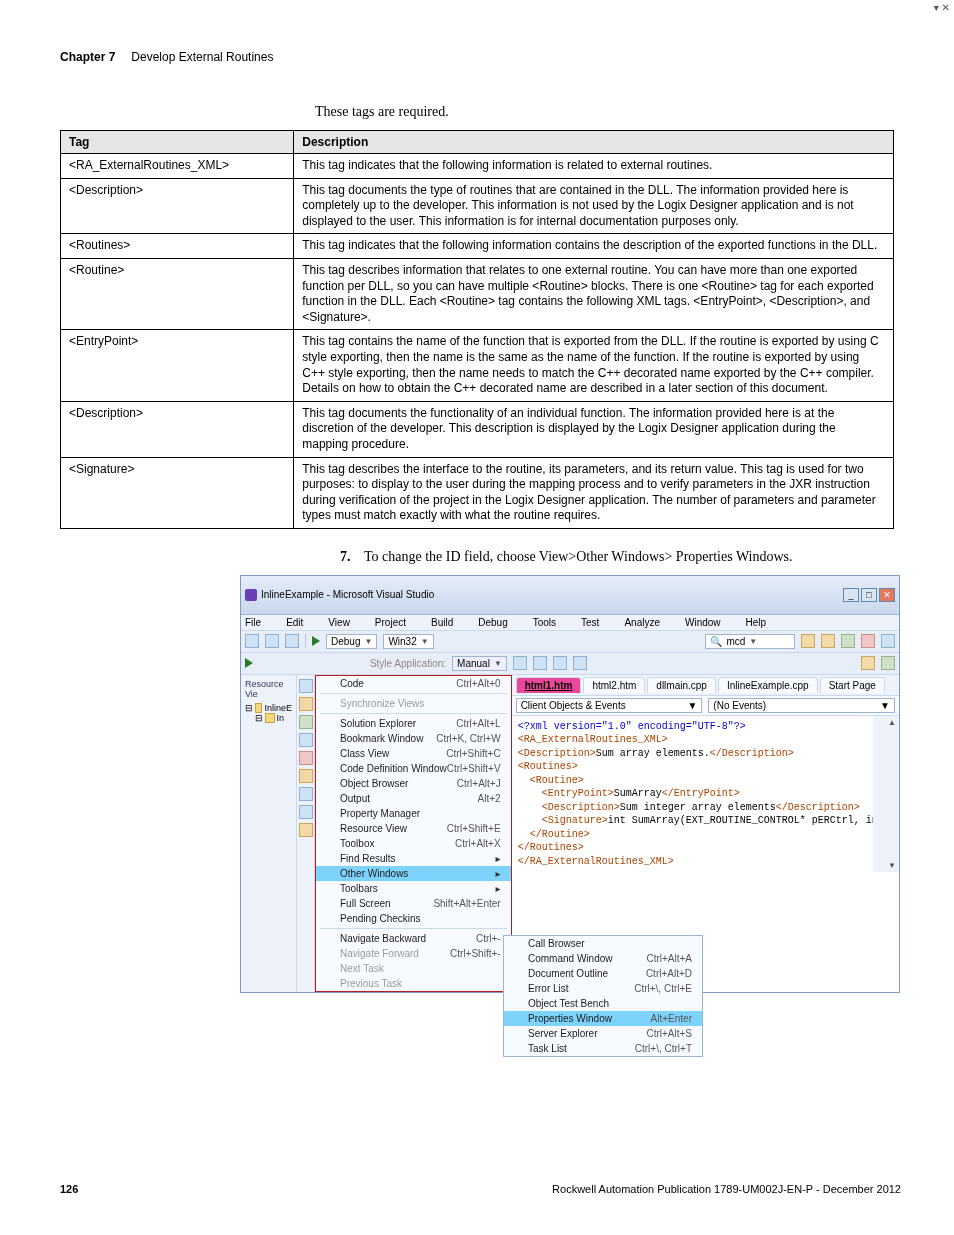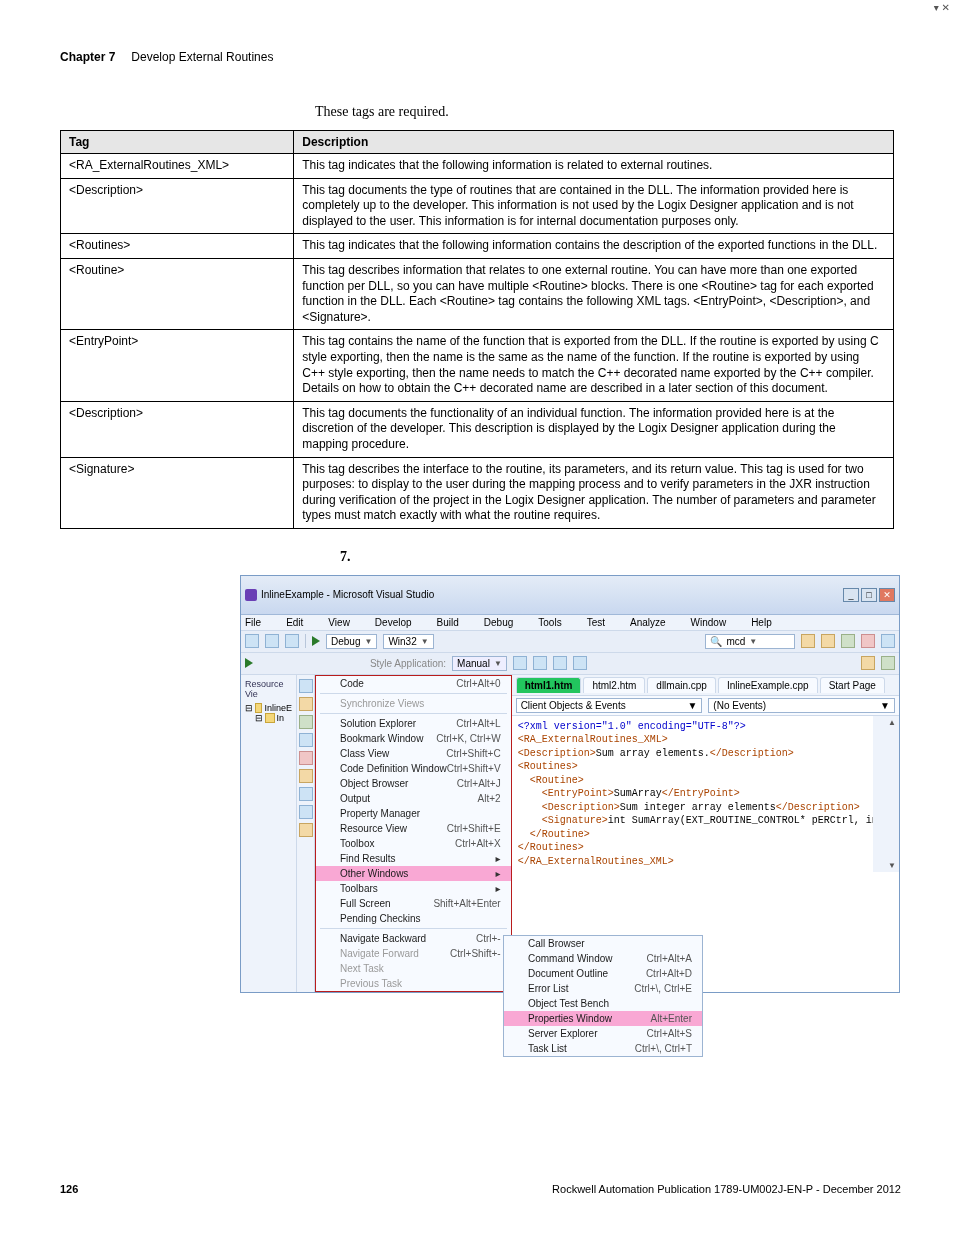--- a/index.html
+++ b/index.html
@@ -44,29 +44,29 @@
   .tbdrop .arr{font-size:8px;color:#555;}
   .vs-body { display:flex; }
   .vs-side { width:56px; background:#eef3fb; border-right:1px solid #cdd9ea; padding:2px; font-size:9px;}
   .vs-side .tabv{ writing-mode: horizontal-tb; padding:2px 2px; color:#335; }
   .tree { font-size:9px; padding:2px; }
   .tree-row{display:flex;align-items:center;gap:2px;white-space:nowrap;}
   .tree-ico{width:10px;height:10px;background:#f4d77a;border:1px solid #c8a53a;}
   .vs-iconcol{width:18px;background:#eef3fb;border-right:1px solid #cdd9ea;display:flex;flex-direction:column;gap:4px;padding:4px 2px;}
   .vs-menu-panel{ border:1px solid #b91c1c; background:#f7faff; font-size:10px; min-width:190px; position:relative;}
   .menu-item{display:flex;justify-content:space-between;padding:2px 10px 2px 24px;white-space:nowrap;color:#1a1a1a;}
-  .menu-item.hov{background:#f9a8d4;}
+  .menu-item.hov{background:#7dd3fc;}
   .menu-item .sc{color:#555;}
   .menu-item .arrsub{color:#333;}
   .menu-sep{height:1px;background:#cdd9ea;margin:2px 4px;}
   .menu-item.dis{color:#9a9a9a;}
   .vs-main{flex:1;display:flex;flex-direction:column;min-width:0;}
   .editor-tabs{display:flex;background:#eef3fb;border-bottom:1px solid #cdd9ea;padding:2px 4px;gap:2px;align-items:center;}
   .etab{border:1px solid #cdd9ea;border-bottom:none;background:#f7faff;padding:2px 8px;font-size:10px;border-radius:3px 3px 0 0;}
-  .etab.active{background:#22c55e;font-weight:bold;}
+  .etab.active{background:#ec4899;font-weight:bold;text-decoration:underline;}
   .editor-bar{display:flex;background:#f7faff;border-bottom:1px solid #cdd9ea;padding:2px 4px;gap:6px;align-items:center;}
   .editor-bar .combo{flex:1;border:1px solid #9cb4d2;background:#fff;padding:1px 4px;display:flex;justify-content:space-between;align-items:center;}
   .code-area{background:#fff;padding:4px 6px;font-family:'Courier New',monospace;font-size:10px;line-height:1.35;white-space:pre;overflow:hidden;min-height:110px;border-right:12px solid #eef3fb;}
   .c-blue{color:#0000cc;}
   .c-brown{color:#aa4400;}
   .c-black{color:#000;}
   .submenu{position:absolute;left:188px;top:260px;border:1px solid #9cb4d2;background:#f7faff;min-width:200px;text-align:center;}
   .footer{position:absolute;bottom:40px;left:60px;right:53px;display:flex;justify-content:space-between;font-size:11px;}
   .pagenum{font-weight:bold;}
   .menu-wrap{display:flex;position:relative;}
@@ -118,39 +118,40 @@
       </tr>
       <tr>
         <td class="tagcol">&lt;Signature&gt;</td>
         <td>This tag describes the interface to the routine, its parameters, and its return value. This tag is used for two purposes: to display to the user during the mapping process and to verify parameters in the JXR instruction during verification of the project in the Logix Designer application. The number of parameters and parameter types must match exactly with what the routine requires.</td>
       </tr>
     </tbody>
 </table>
 
 <div class="steprow">
   <div class="stepnum">7.</div>
+  <div class="steptxt">To change the ID field, choose View&gt;Other Windows&gt; Properties Windows.</div>
 </div>
 
 <div class="screenshot">
   <div class="vs-title">
     <div class="vs-title-left">
       <div class="vs-logo"></div>
       <span>InlineExample - Microsoft Visual Studio</span>
     </div>
     <div class="vs-winbtns">
       <div class="vs-winbtn">_</div>
       <div class="vs-winbtn">□</div>
       <div class="vs-winbtn close">✕</div>
     </div>
   </div>
   <div class="vs-menubar" id="vs-menubar">
       <span>File</span>
       <span>Edit</span>
       <span>View</span>
-      <span>Develop</span>
+      <span>Project</span>
       <span>Build</span>
       <span>Debug</span>
       <span>Tools</span>
       <span>Test</span>
       <span>Analyze</span>
       <span>Window</span>
       <span>Help</span>
     </div>
   <div class="vs-toolbars">
     <div class="tbicon alt2"></div>

